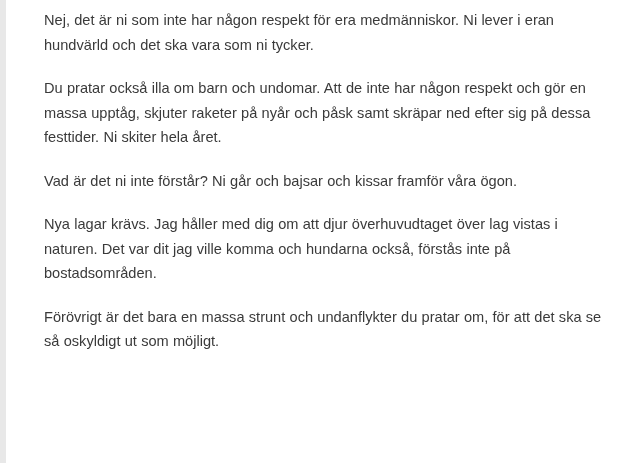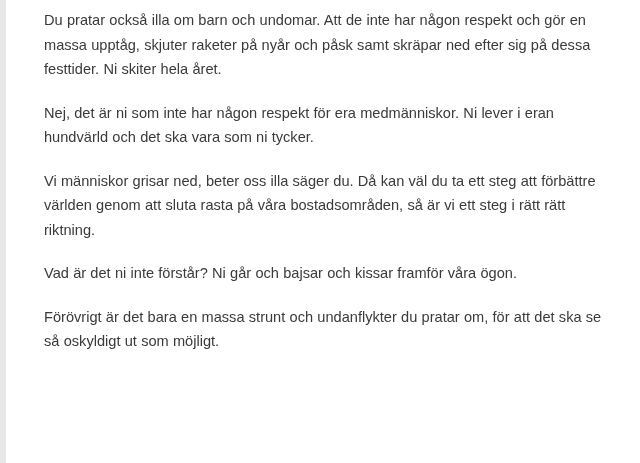--- a/index.html
+++ b/index.html
@@ -49,20 +49,20 @@
   }
 </style>
 </head>
 <body>
 
 <div class="page">
 
   <div class="left-rule"></div>
 
   <div class="article">
+    <p class="para">Nej, det är ni som inte har någon respekt för era medmänniskor. Ni lever i eran hundvärld och det ska vara som ni tycker.</p>
     <p class="para">Du pratar också illa om barn och undomar. Att de inte har någon respekt och gör en massa upptåg, skjuter raketer på nyår och påsk samt skräpar ned efter sig på dessa festtider. Ni skiter hela året.</p>
-    <p class="para">Nej, det är ni som inte har någon respekt för era medmänniskor. Ni lever i eran hundvärld och det ska vara som ni tycker.</p>
-    <p class="para">Vi människor grisar ned, beter oss illa säger du. Då kan väl du ta ett steg att förbättre världen genom att sluta rasta på våra bostadsområden, så är vi ett steg i rätt rätt riktning.</p>
     <p class="para">Vad är det ni inte förstår? Ni går och bajsar och kissar framför våra ögon.</p>
+    <p class="para">Nya lagar krävs. Jag håller med dig om att djur överhuvudtaget över lag vistas i naturen. Det var dit jag ville komma och hundarna också, förstås inte på bostadsområden.</p>
     <p class="para">Förövrigt är det bara en massa strunt och undanflykter du pratar om, för att det ska se så oskyldigt ut som möjligt.</p>
   </div>
 
 </div>
 
 </body></html>

